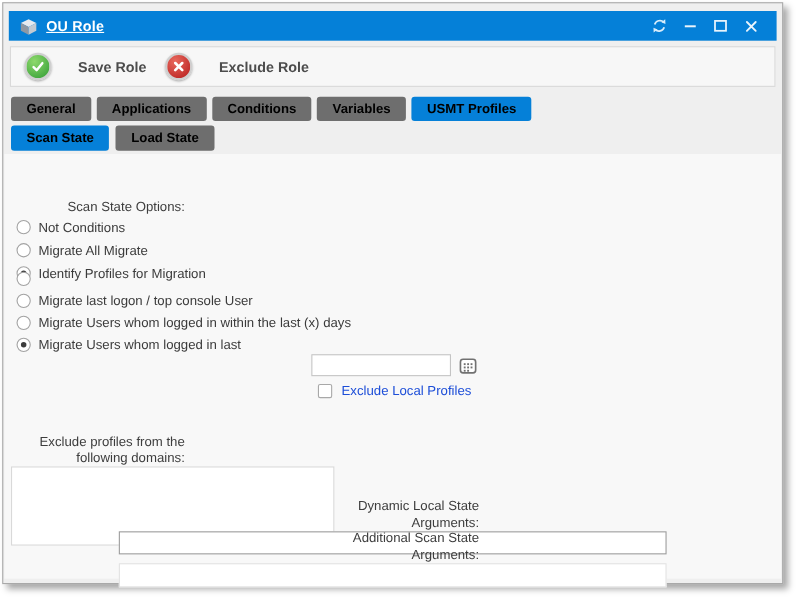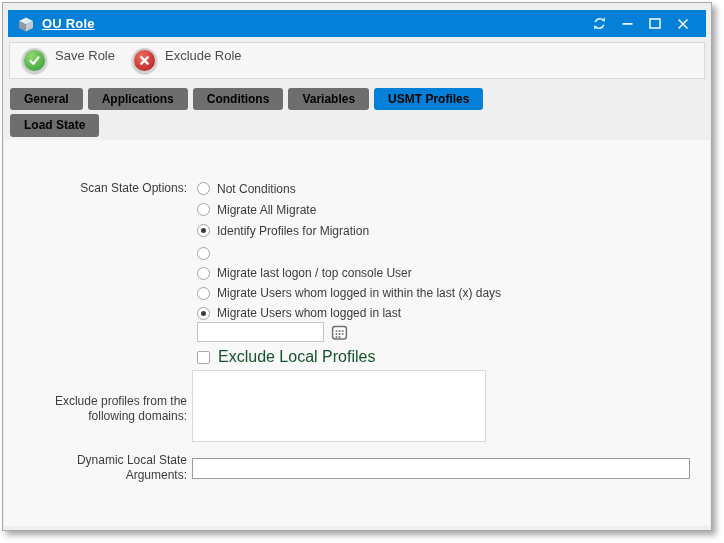--- a/index.html
+++ b/index.html
@@ -21,56 +21,56 @@
     background:var(--titlebar,var(--accent));display:flex;align-items:center;padding:0 9px;}
   .win-icon{width:18px;height:18px;display:inline-flex;align-items:center;justify-content:center;}
   .title{color:#fff;font-size:13px;font-weight:bold;margin-left:7px;letter-spacing:.2px;text-decoration:underline;}
   .win-controls{margin-left:auto;display:flex;align-items:center;}
   .wc{width:28px;height:24px;display:inline-flex;align-items:center;justify-content:center;cursor:pointer;}
 
   
   .toolbar{position:absolute;left:6px;right:6px;top:39px;height:37px;
     background:#f7f7f7;border:1px solid #d9d9d9;display:flex;align-items:center;
     padding-left:12px;gap:17px;}
-  .tb-btn{display:inline-flex;gap:8px;cursor:pointer;
-    color:#4c4c4c;font-size:13px;}
+  .tb-btn{display:inline-flex;align-items:center;gap:24px;cursor:pointer;
+    color:#4c4c4c;font-size:13px;font-weight:bold;}
   .icon-circle{width:25px;height:25px;border-radius:50%;border:2px solid #cfcfcf;
     box-shadow:0 1px 2px rgba(0,0,0,.3);display:inline-flex;align-items:center;justify-content:center;}
   .icon-circle.green{background:radial-gradient(circle at 35% 28%,#8ed96c,#2f9b33);}
   .icon-circle.red{background:radial-gradient(circle at 35% 28%,#e96a5f,#b51a1a);}
 
   
   .tabs{position:absolute;left:7px;top:85px;display:flex;gap:5px;}
   .subtabs{position:absolute;left:7px;top:111px;display:flex;gap:6px;}
   .tab{height:22px;line-height:22px;padding:0 14px;border-radius:3px;
     background:var(--tab-gray);color:#000000;font-size:12px;font-weight:600;
     cursor:pointer;white-space:nowrap;}
   .subtabs .tab{height:23px;line-height:23px;}
   .tab.active{background:var(--accent);}
 
   
   .content{position:absolute;left:1px;right:1px;top:137px;bottom:4px;background:var(--content-bg);}
-  .row{position:absolute;left:21px;right:8px;display:flex;align-items:flex-start;}
+  .row{position:absolute;left:2px;right:8px;display:flex;align-items:flex-start;flex-direction:column;}
   .row.vcenter{align-items:center;}
   .lbl{width:163px;text-align:right;font-size:12px;color:#3d3d3d;line-height:15px;flex:none;}
   .fld{margin-left:10px;}
   .fld-tight{margin-left:5px;}
 
   .radio-row{display:flex;align-items:center;cursor:pointer;}
   .rg1 .radio-row{height:21px;}
   .rg2 .radio-row{height:20px;}
   .radio{width:13px;height:13px;border:1px solid #a3a3a3;border-radius:50%;
     background:#fff;display:inline-flex;align-items:center;justify-content:center;flex:none;}
   .radio .dot{width:5px;height:5px;border-radius:50%;background:#3d3d3d;display:none;}
   .radio.checked .dot{display:block;}
   .radio-label{margin-left:7px;font-size:12px;color:#3b3b3b;white-space:nowrap;}
 
   .checkbox{width:13px;height:13px;border:1px solid #a8a8a8;border-radius:2px;
     background:#fff;display:inline-block;flex:none;}
-  .cb-label{margin-left:8px;font-size:16px;color:#14532d;}
+  .cb-label{margin-left:8px;font-size:12px;color:#1d4ed8;}
 
   input[type=text]{background:#fff;font-size:12px;color:#333;padding:1px 4px;
     font-family:"Liberation Sans","DejaVu Sans",sans-serif;outline:none;}
   .date-input{width:127px;height:20px;border:1px solid #c4c4c4;}
   .cal-btn{margin-left:6px;width:19px;height:19px;border:none;background:transparent;
     display:inline-flex;align-items:center;justify-content:center;cursor:pointer;padding:0;}
   textarea{width:294px;height:72px;background:#fff;border:1px solid #d9d9d9;resize:none;
     font-size:12px;color:#333;padding:2px 4px;outline:none;
     font-family:"Liberation Sans","DejaVu Sans",sans-serif;}
   .input-dynamic{width:498px;height:21px;border:1px solid #9c9c9c;}
@@ -139,20 +139,21 @@
 
     <div class="tabs">
       <div class="tab"><span>General</span></div>
       <div class="tab"><span>Applications</span></div>
       <div class="tab"><span>Conditions</span></div>
       <div class="tab"><span>Variables</span></div>
       <div class="tab active"><span>USMT Profiles</span></div>
     </div>
 
     <div class="subtabs">
+      <div class="tab active"><span>Scan State</span></div>
       <div class="tab"><span>Load State</span></div>
     </div>
 
     <div class="content"></div>
 
     <div class="row" style="top:175px">
       <div class="lbl" style="padding-top:3px">Scan State Options:</div>
       <div class="fld rg1">
         <div class="radio-row">
           <span class="radio"></span>
@@ -233,15 +234,21 @@
       </div>
     </div>
 
     <div class="row vcenter" style="top:450px">
       <div class="lbl">Dynamic Local State Arguments:</div>
       <div class="fld" style="margin-left:5px">
         <input type="text" class="input-dynamic" value="" style="">
       </div>
     </div>
 
+    <div class="row vcenter" style="top:479px">
+      <div class="lbl" style="width:163px">Additional Scan State Arguments:</div>
+      <div class="fld" style="margin-left:5px">
+        <input type="text" class="input-additional" value="" style="">
+      </div>
+    </div>
 
   </div>
 </div>
 
 </body></html>

